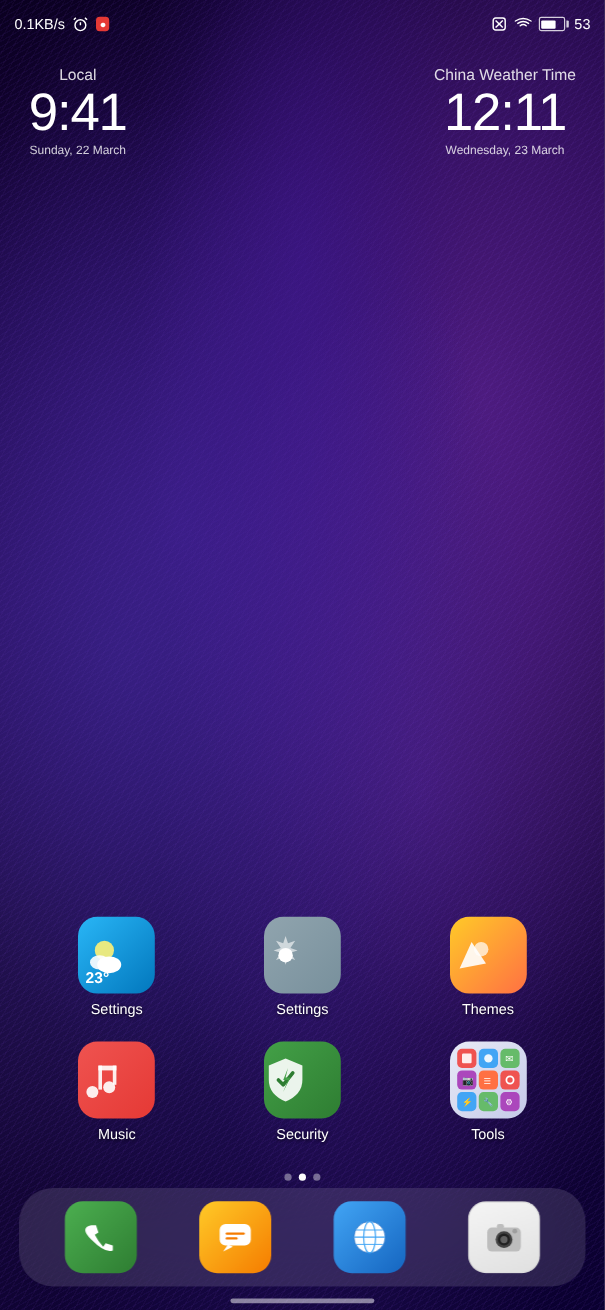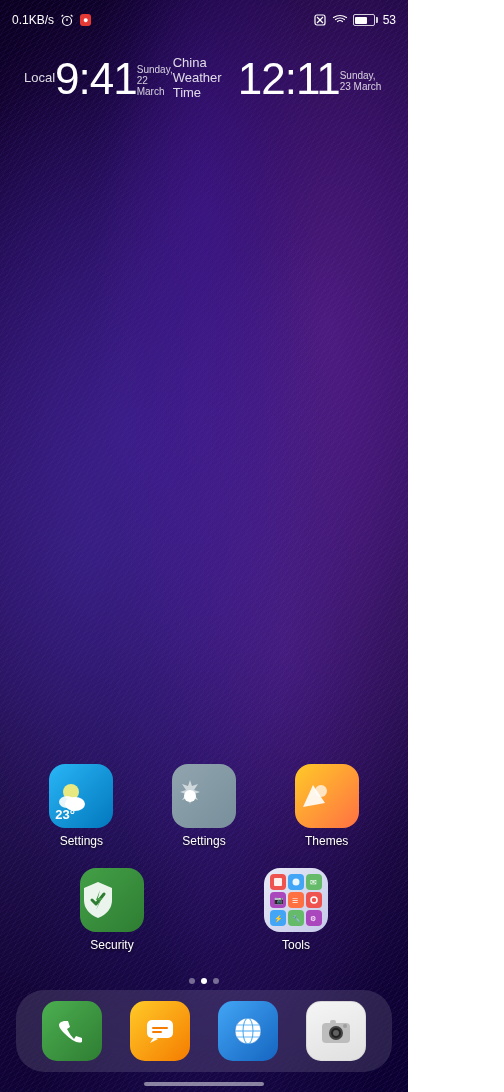--- a/index.html
+++ b/index.html
@@ -3,21 +3,21 @@
   <meta charset="utf-8">
   <style>
     * { margin: 0; padding: 0; box-sizing: border-box; }
     html, body {
       width: 504px;
       height: 1092px;
       overflow: hidden;
       font-family: -apple-system, 'Helvetica Neue', Arial, sans-serif;
     }
     .screen {
-      width: 408px;
+      width: 504px;
       height: 1092px;
       position: relative;
       background: #1a0a3a;
       overflow: hidden;
     }
     .wallpaper {
       position: absolute;
       inset: 0;
       background:
         radial-gradient(ellipse at 20% 50%, #2d1b6e 0%, transparent 60%),
@@ -130,21 +130,21 @@
       top: 55px;
       left: 0;
       right: 0;
       display: flex;
       justify-content: space-between;
       padding: 0 24px;
       z-index: 5;
     }
     .clock-block {
       display: flex;
-      flex-direction: row;
+      flex-direction: column;
       align-items: center;
     }
     .clock-label {
       color: rgba(255,255,255,0.85);
       font-size: 13px;
       margin-bottom: 2px;
     }
     .clock-time {
       color: white;
       font-size: 44px;
@@ -386,21 +386,21 @@
 
   <div class="clocks-area">
     <div class="clock-block">
       <span class="clock-label">Local</span>
       <span class="clock-time">9:41</span>
       <span class="clock-date">Sunday, 22 March</span>
     </div>
     <div class="clock-block">
       <span class="clock-label">China Weather Time</span>
       <span class="clock-time">12:11</span>
-      <span class="clock-date">Sunday, 23 March</span>
+      <span class="clock-date">Wednesday, 23 March</span>
     </div>
   </div>
 
   <div class="app-grid">
 
     <div class="app-row">
 
       <div class="app-item">
         <div class="app-icon icon-weather">
           <svg width="44" height="44" viewBox="0 0 44 44">
@@ -431,20 +431,32 @@
             <circle cx="26" cy="14" r="6" fill="white" opacity="0.7"></circle>
           </svg>
         </div>
         <span class="app-label">Themes</span>
       </div>
     </div>
 
     <div class="app-row">
 
 
+      <div class="app-item">
+        <div class="app-icon icon-music">
+          <svg width="36" height="36" viewBox="0 0 36 36">
+            <circle cx="12" cy="28" r="5" fill="white" opacity="0.9"></circle>
+            <circle cx="26" cy="24" r="5" fill="white" opacity="0.9"></circle>
+            <rect x="17" y="6" width="3" height="20" fill="white" opacity="0.9"></rect>
+            <rect x="29" y="6" width="3" height="16" fill="white" opacity="0.9"></rect>
+            <rect x="17" y="6" width="15" height="4" fill="white" opacity="0.9"></rect>
+          </svg>
+        </div>
+        <span class="app-label">Music</span>
+      </div>
 
       <div class="app-item">
         <div class="app-icon icon-security">
           <svg width="36" height="40" viewBox="0 0 36 40">
             <path d="M18 2 L32 8 L32 20 Q32 32 18 38 Q4 32 4 20 L4 8 Z" fill="white" opacity="0.9"></path>
             <path d="M12 20 L16 24 L24 14" stroke="#2e7d32" stroke-width="3" fill="none" stroke-linecap="round" stroke-linejoin="round"></path>
 
             <path d="M20 10 L16 20 L20 20 L16 30 L22 18 L18 18 Z" fill="#43a047"></path>
           </svg>
         </div>

